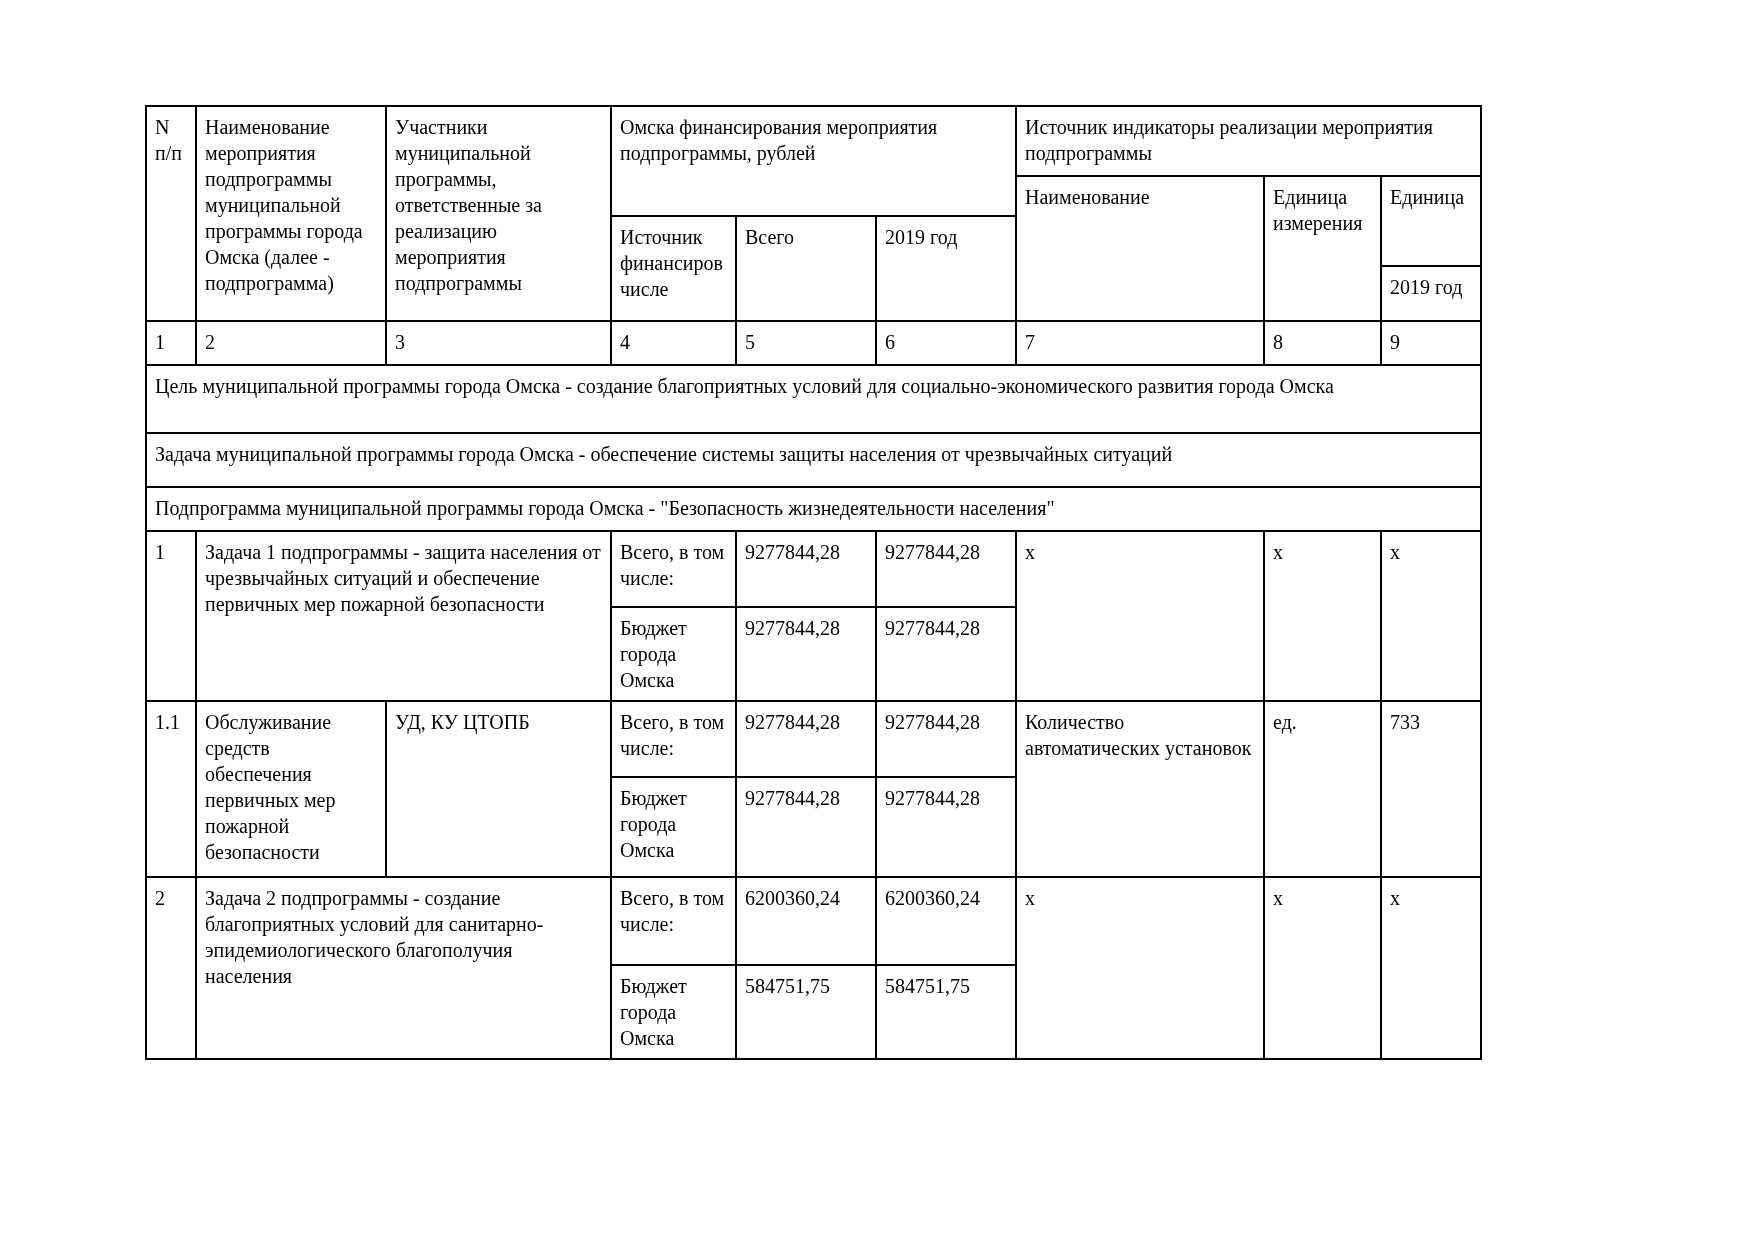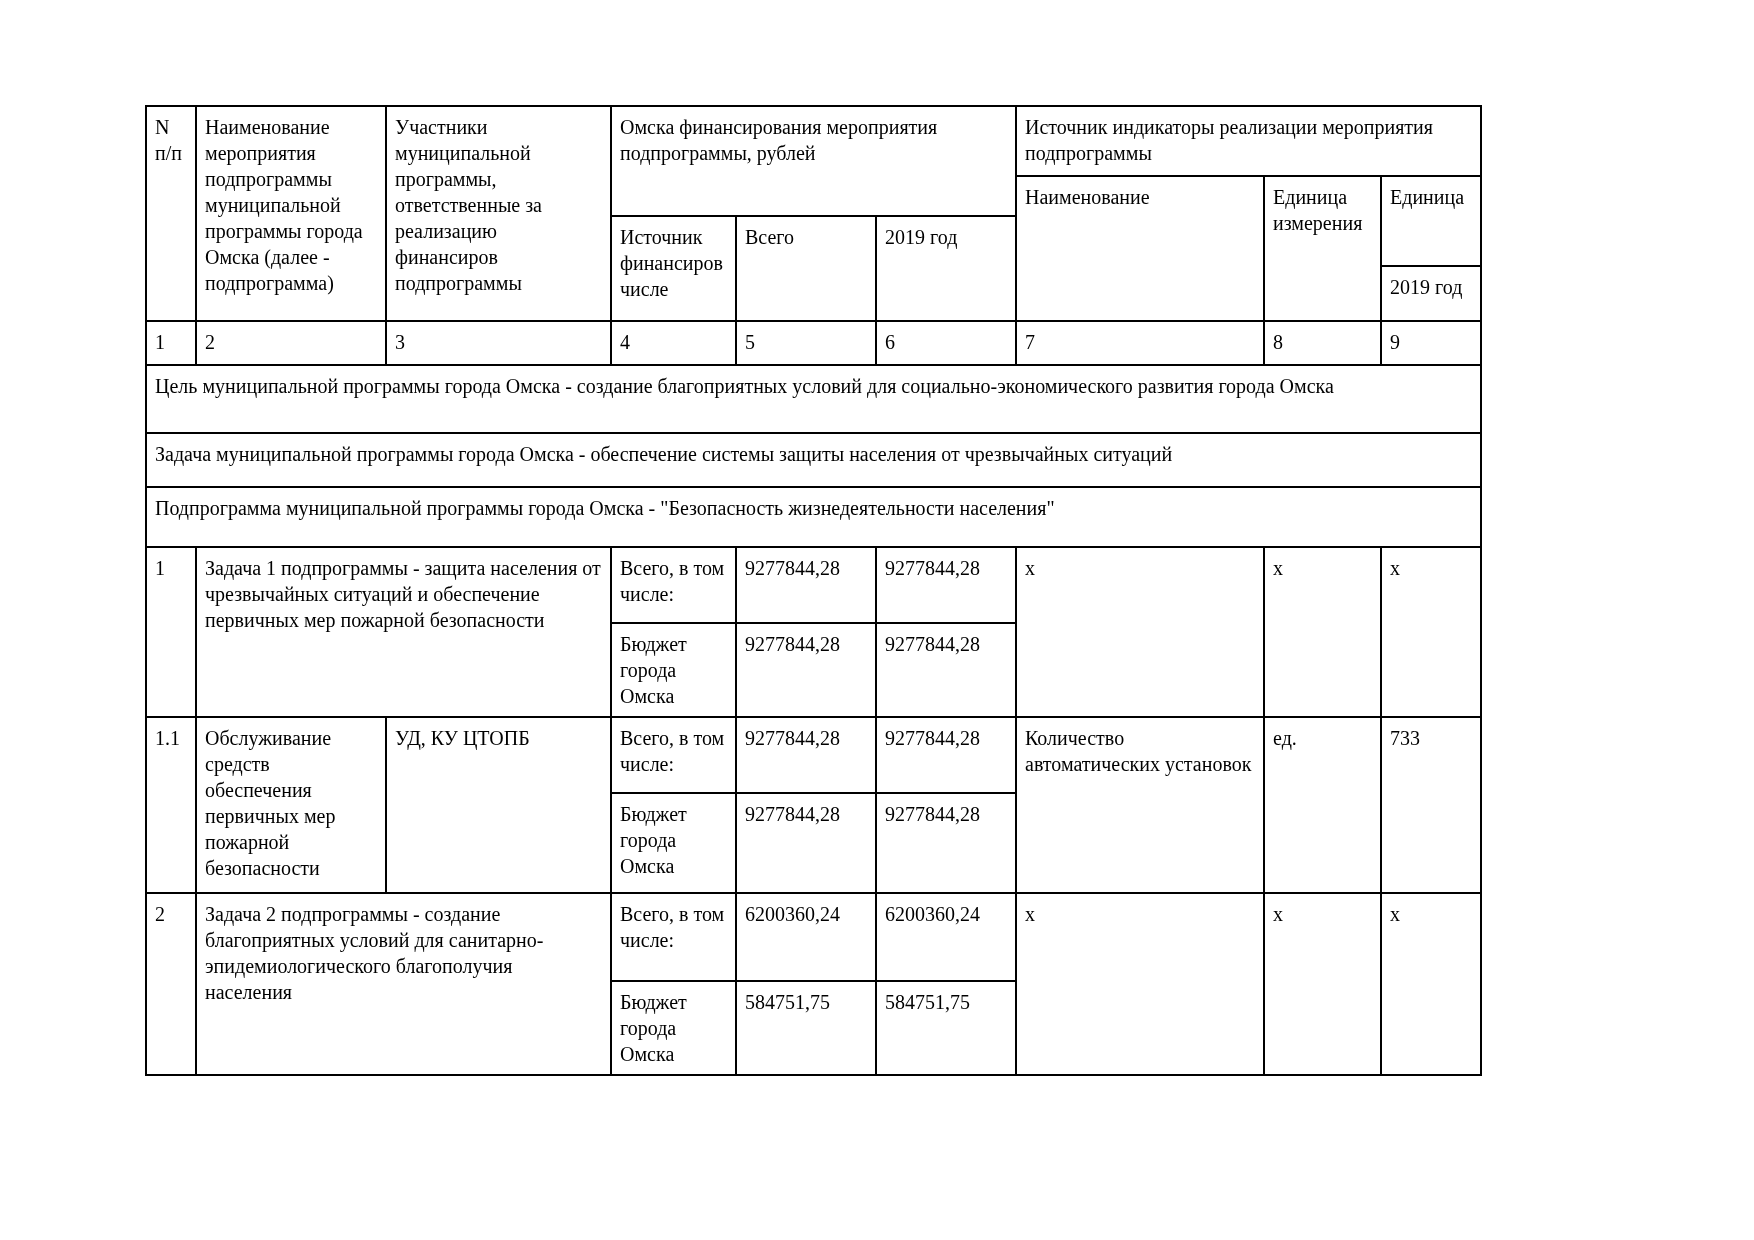--- a/index.html
+++ b/index.html
@@ -51,21 +51,21 @@
       <col style="width:140px">
       <col style="width:248px">
       <col style="width:117px">
       <col style="width:100px">
     </colgroup>
 
     <tbody>
         <tr style="height:70px">
       <td rowspan="4" class="c">N п/п</td>
       <td rowspan="4" class="c">Наименование мероприятия подпрограммы муниципальной программы города Омска (далее - подпрограмма)</td>
-      <td rowspan="4" class="c">Участники муниципальной программы, ответственные за реализацию финансиров подпрограммы</td>
+      <td rowspan="4" class="c">Участники муниципальной программы, ответственные за реализацию мероприятия подпрограммы</td>
       <td colspan="3" rowspan="2" class="c">Омска финансирования мероприятия подпрограммы, рублей</td>
       <td colspan="3" class="c">Источник индикаторы реализации мероприятия подпрограммы</td>
     </tr>
     <tr style="height:40px">
       <td rowspan="3" class="c">Наименование</td>
       <td rowspan="3" class="c">Единица измерения</td>
       <td rowspan="2" class="c">Единица</td>
     </tr>
     <tr style="height:50px">
       <td rowspan="2" class="c">Источник финансиров числе</td>
@@ -87,21 +87,21 @@
       <td class="c">8</td>
       <td class="c">9</td>
     </tr>
 
     <tr style="height:68px">
       <td colspan="9" class="section-row">Цель муниципальной программы города Омска - создание благоприятных условий для социально-экономического развития города Омска</td>
     </tr>
     <tr style="height:54px">
       <td colspan="9" class="section-row">Задача муниципальной программы города Омска - обеспечение системы защиты населения от чрезвычайных ситуаций</td>
     </tr>
-    <tr style="height:60px">
+    <tr style="height:44px">
       <td colspan="9" class="section-row">Подпрограмма муниципальной программы города Омска - "Безопасность жизнедеятельности населения"</td>
     </tr>
 
     <tr style="height:76px">
       <td rowspan="2" class="c">1</td>
       <td rowspan="2" colspan="2">Задача 1 подпрограммы - защита населения от чрезвычайных ситуаций и обеспечение первичных мер пожарной безопасности</td>
       <td>Всего, в том числе:</td>
       <td class="c">9277844,28</td>
       <td class="c">9277844,28</td>
       <td rowspan="2" class="c">x</td>

